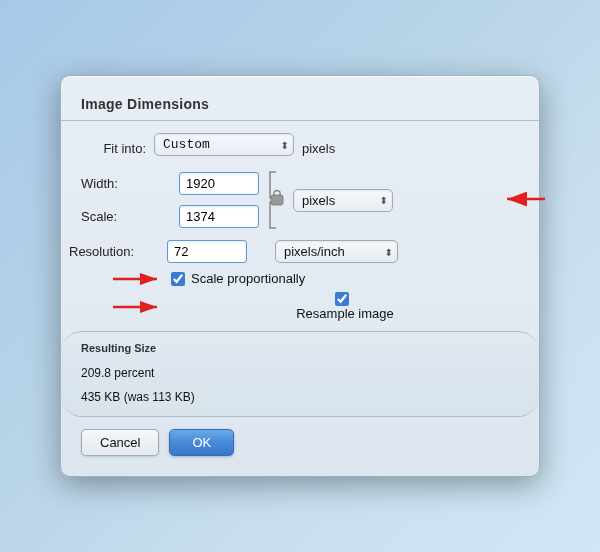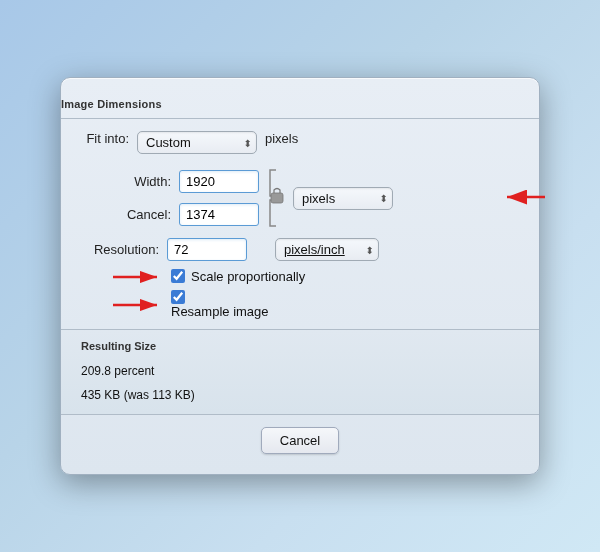--- a/index.html
+++ b/index.html
@@ -19,47 +19,47 @@
       background: linear-gradient(180deg, #e8eef5 0%, #dde6ef 100%);
       border-radius: 10px;
       border: 1px solid #a0b0c0;
       box-shadow: 0 8px 30px rgba(0,0,0,0.35), inset 0 1px 0 rgba(255,255,255,0.7);
       width: 480px;
       padding: 16px 0 16px 0;
       position: relative;
     }
 
     .section-header {
-      font-size: 11px;
+      font-size: 14px;
       font-weight: 600;
       color: #333;
-      padding: 4px 16px 8px 0;
+      padding: 4px 16px 8px 20px;
       letter-spacing: 0.02em;
     }
 
     .section-divider {
       border: none;
       border-top: 1px solid #b0bcc8;
       margin: 0 0 12px 0;
     }
 
     .label {
-      text-align: right;
+      text-align: left;
       color: #222;
       font-size: 13px;
       min-width: 90px;
       margin-right: 8px;
       flex-shrink: 0;
     }
 
     .fit-into-row {
       display: flex;
-      align-items: flex-start;
+      align-items: flex-end;
       margin-bottom: 14px;
-      padding: 0 8px;
+      padding: 0 25px;
     }
 
     .fit-into-row .label {
       min-width: 60px;
       text-align: right;
       margin-right: 8px;
     }
 
     .select-box {
       appearance: none;
@@ -86,30 +86,30 @@
       position: absolute;
       right: 5px;
       top: 50%;
       transform: translateY(-50%);
       font-size: 10px;
       color: #555;
       pointer-events: none;
     }
 
     .select-box-fit {
-      width: 120px;
+      width: 140px;
+      font-family: Liberation Mono, monospace;
     }
 
     .select-box-unit {
       width: 100px;
     }
 
     .select-box-res {
-      width: 104px;
-      text-decoration: underline;
+      width: 123px;
     }
 
     .pixels-label {
       margin-left: 8px;
       color: #222;
       font-size: 13px;
     }
 
     .input-field {
       width: 80px;
@@ -135,21 +135,21 @@
 
     .resolution-row {
       display: flex;
       align-items: center;
       margin-bottom: 8px;
       padding: 0 8px;
     }
 
     .checkbox-row {
       display: flex;
-      align-items: flex-start;
+      align-items: center;
       margin-bottom: 6px;
       padding: 0 20px 0 72px;
       position: relative;
     }
 
     .checkbox-row input[type="checkbox"] {
       width: 14px;
       height: 14px;
       margin-right: 6px;
       cursor: pointer;
@@ -160,20 +160,21 @@
       font-size: 13px;
       color: #111;
     }
 
     .resulting-section {
       background: linear-gradient(180deg, #e0e8f0 0%, #d8e3ec 100%);
       border-top: 1px solid #b0bcc8;
       border-bottom: 1px solid #b0bcc8;
       margin: 10px 0 0 0;
       padding: 10px 36px 10px 20px;
+      border-radius: 21px;
     }
 
     .resulting-header {
       font-size: 11px;
       font-weight: 600;
       color: #333;
       margin-bottom: 10px;
     }
 
     .resulting-value {
@@ -181,21 +182,21 @@
       color: #111;
       padding: 2px 0;
     }
 
     .resulting-value:first-of-type {
       margin-bottom: 8px;
     }
 
     .button-row {
       display: flex;
-      justify-content: center;
+      justify-content: flex-start;
       align-items: center;
       padding: 12px 20px 4px 20px;
       gap: 10px;
     }
 
     .btn-cancel {
       padding: 5px 18px;
       border-radius: 5px;
       border: 1px solid #a0aabc;
       background: linear-gradient(180deg, #f5f7fa 0%, #e5e8ef 100%);
@@ -244,21 +245,21 @@
       <span class="pixels-label">pixels</span>
     </div>
 
     <div style="display:flex; align-items:center; padding: 0 20px; margin-bottom: 10px; position:relative;">
       <div class="wh-fields" style="flex-shrink:0;">
         <div class="wh-row">
           <span class="label">Width:</span>
           <input type="text" class="input-field" value="1920" style="">
         </div>
         <div class="wh-row">
-          <span class="label">Cancel:</span>
+          <span class="label">Scale:</span>
           <input type="text" class="input-field" value="1374" style="">
         </div>
       </div>
 
       <div style="display:flex; align-items:center; margin: 0 6px; position:relative; height:60px;">
         <svg width="22" height="60">
           <path d="M 11 2 L 5 2 L 5 28 L 11 28" stroke="#888" stroke-width="1.5" fill="none"></path>
           <path d="M 11 32 L 5 32 L 5 58 L 11 58" stroke="#888" stroke-width="1.5" fill="none"></path>
 
           <rect x="6" y="25" width="12" height="10" rx="2" fill="#999" stroke="#777" stroke-width="0.8"></rect>
@@ -329,16 +330,17 @@
 
     <div class="resulting-section">
       <div class="resulting-header">Resulting Size</div>
       <div class="resulting-value">209.8 percent</div>
       <div style="height:6px;"></div>
       <div class="resulting-value">435 KB (was 113 KB)</div>
     </div>
 
     <div class="button-row">
       <button class="btn-cancel">Cancel</button>
+      <button class="btn-ok">OK</button>
     </div>
 
   </div>
 </div>
 
 </body></html>

